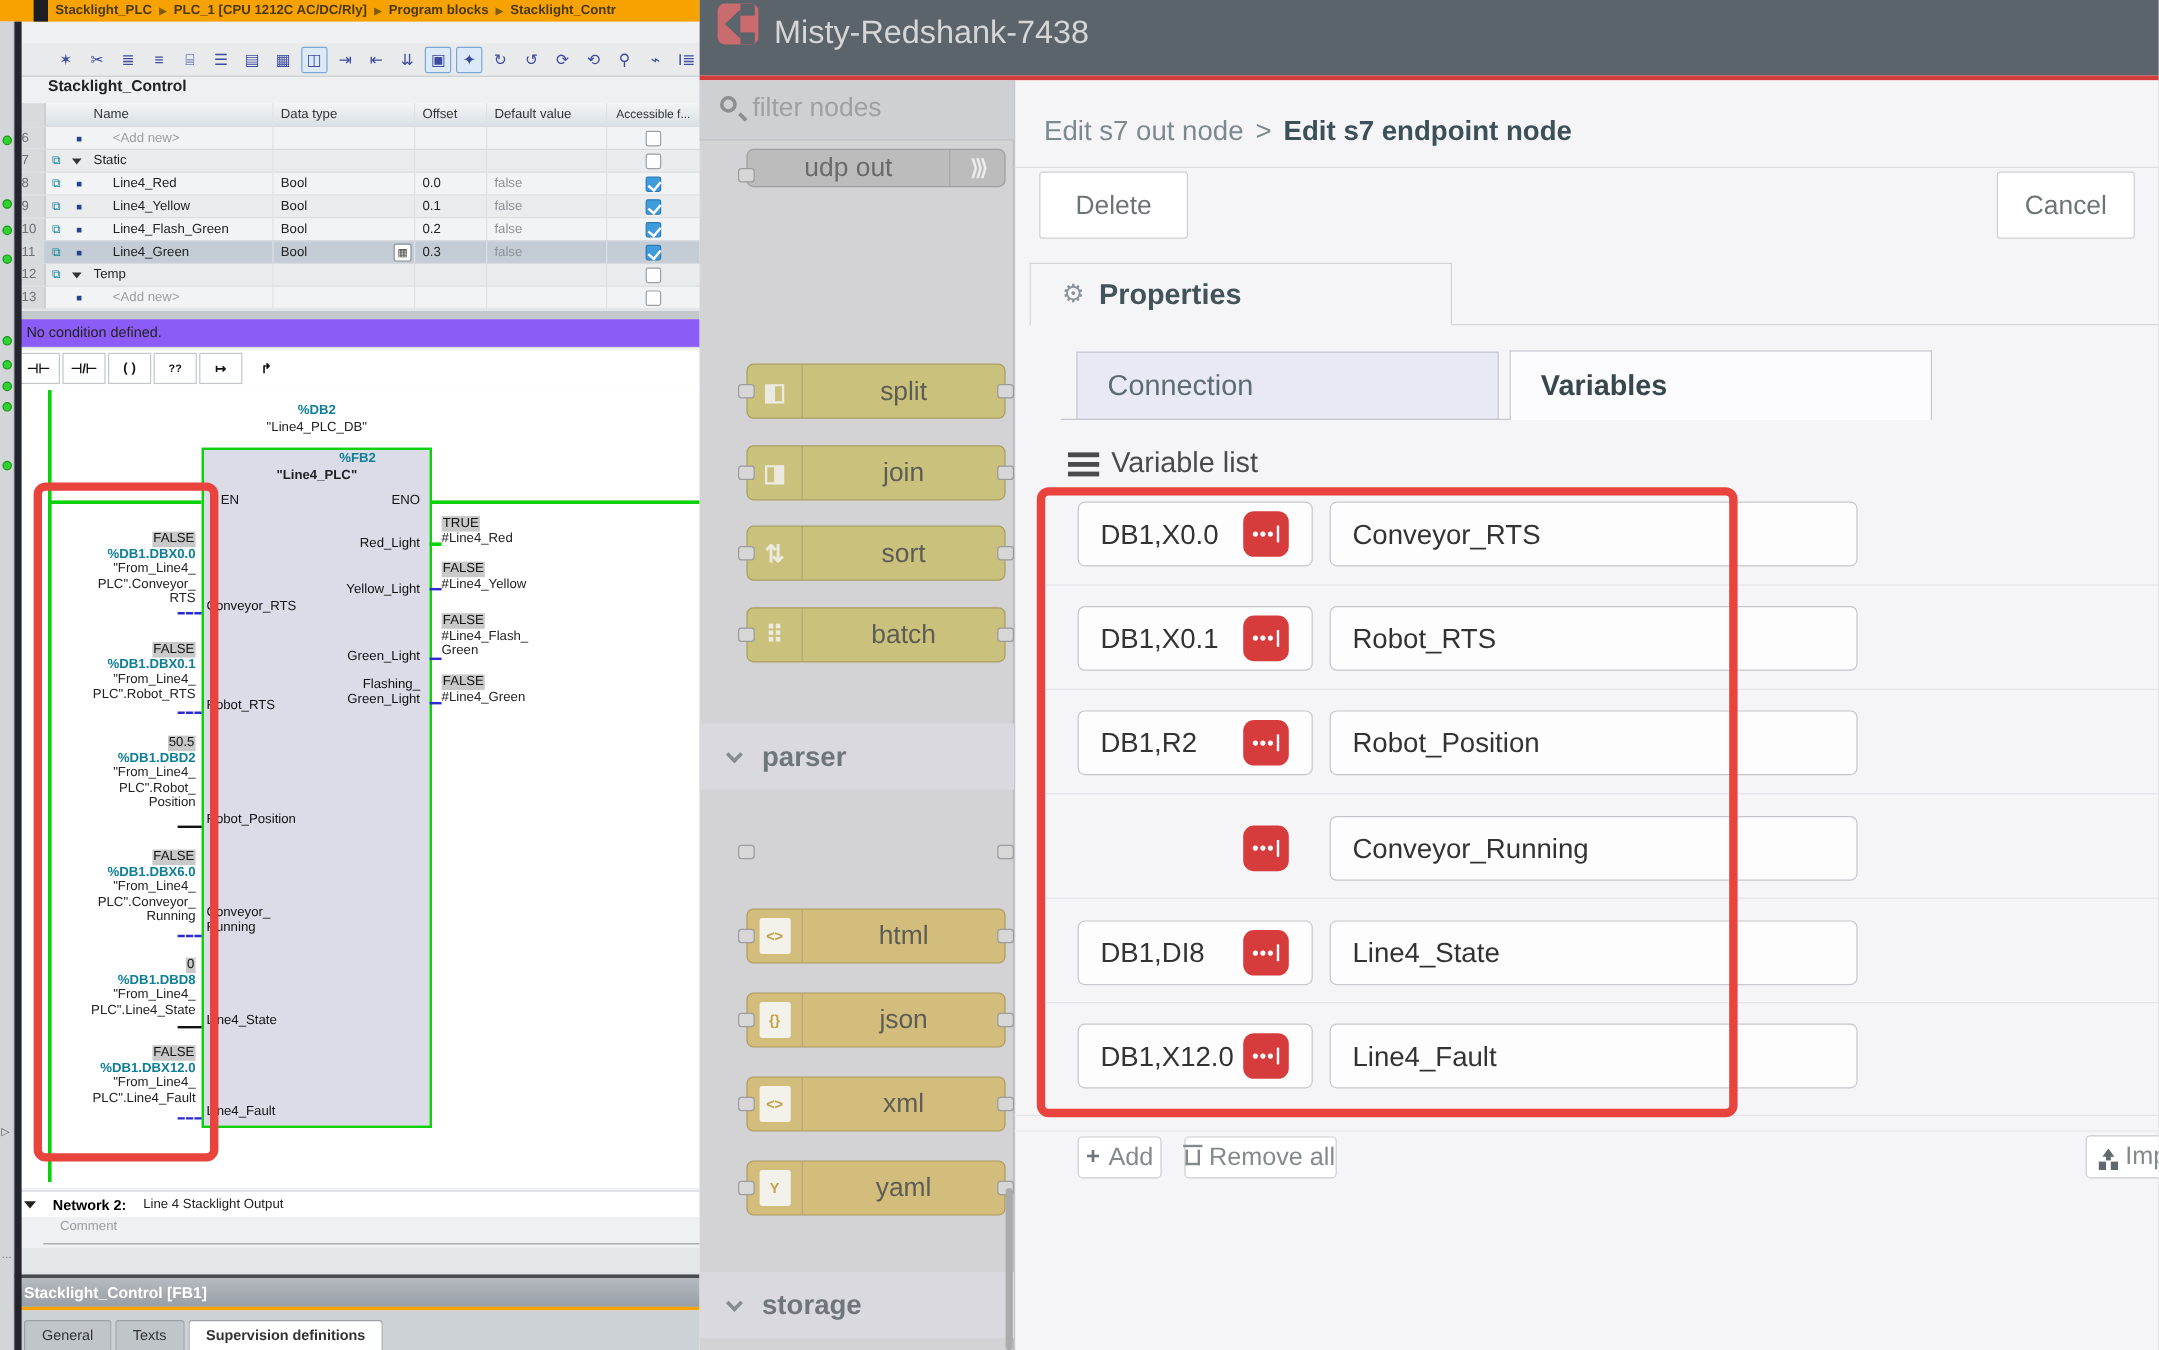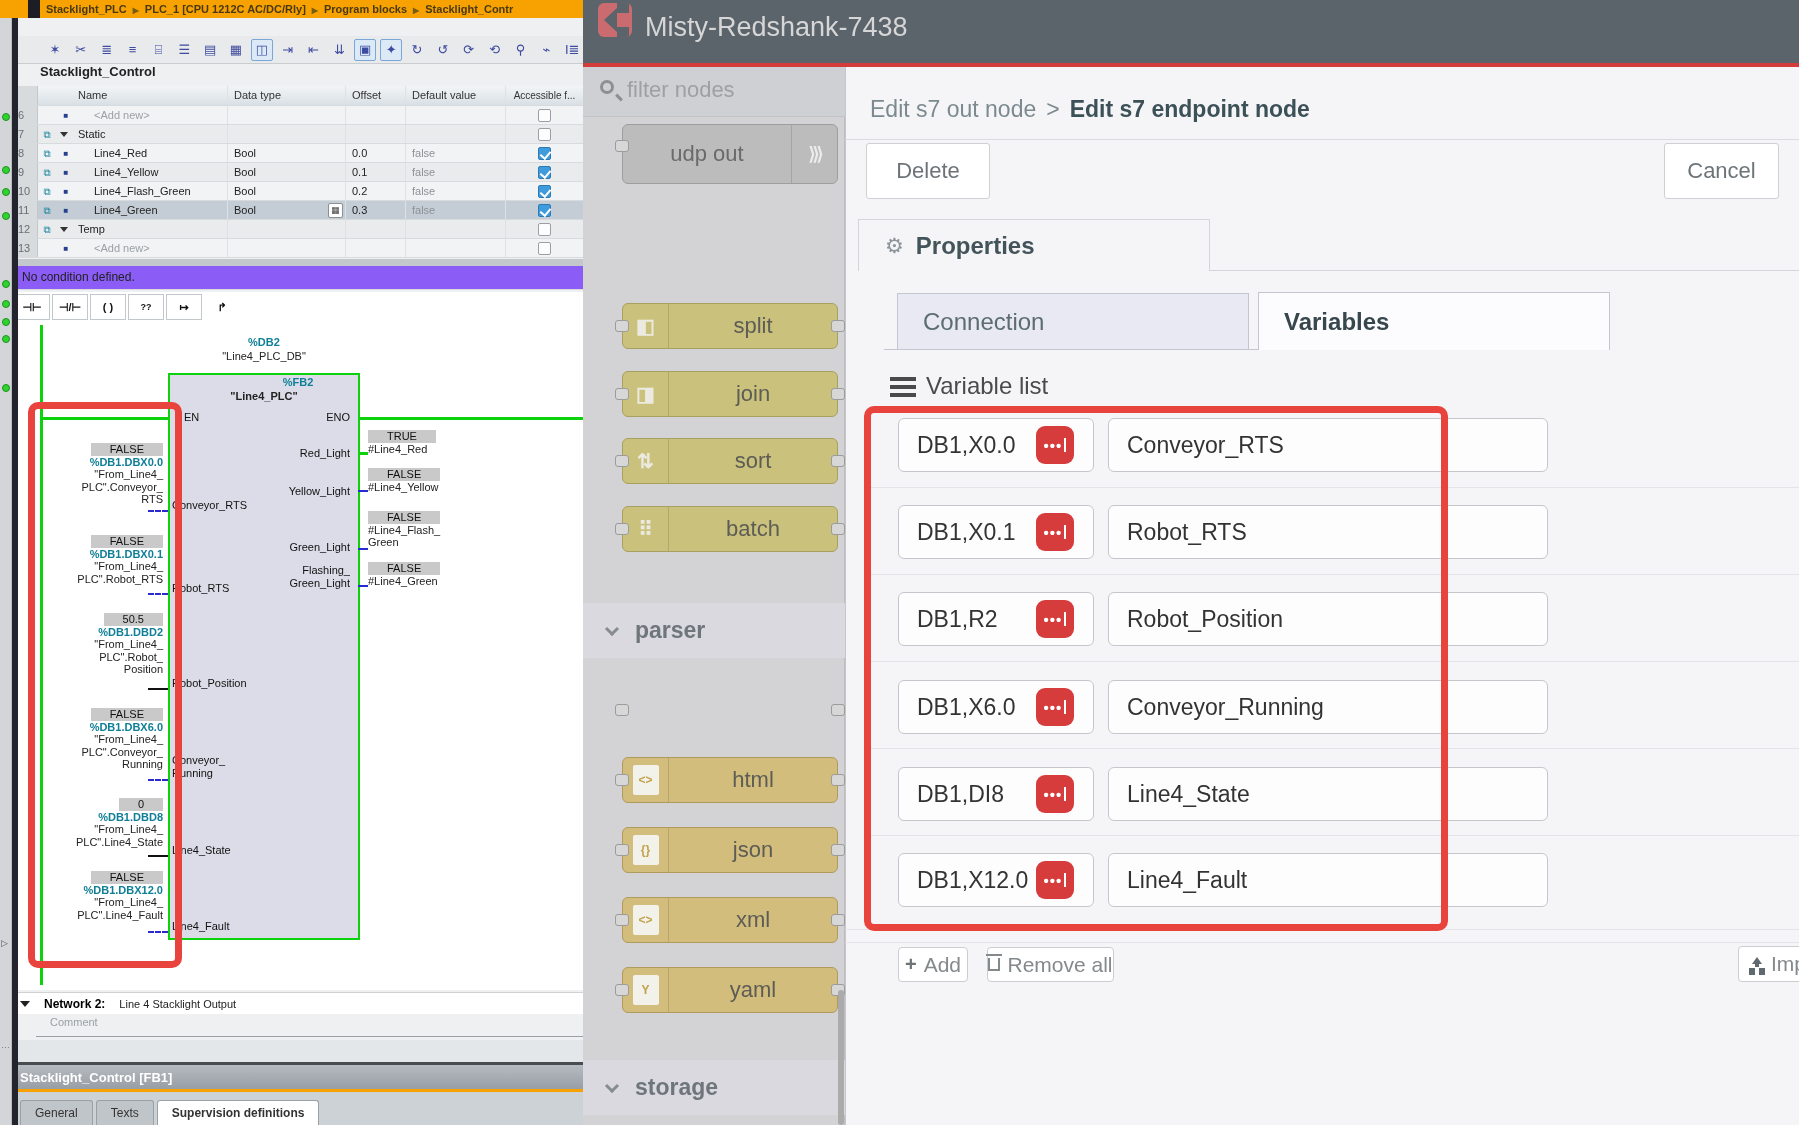--- a/index.html
+++ b/index.html
@@ -58,21 +58,21 @@
   .fbblock{left:168px;top:373px;width:192px;height:567px;background:#dbdce7;border:2px solid #0bd20b;}
   .fbdb{left:168px;top:336px;width:192px;text-align:center;font-size:11px;font-weight:bold;color:#0e7f96;}
   .fbdbname{left:168px;top:350px;width:192px;text-align:center;font-size:11px;color:#222;}
   .fbfb{left:168px;top:376px;width:192px;text-align:center;font-size:11px;font-weight:bold;color:#0e7f96;margin-left:34px;}
   .fbname{left:168px;top:390px;width:192px;text-align:center;font-size:11px;font-weight:bold;color:#222;}
   .pin{font-size:11px;color:#111;white-space:pre-line;line-height:13px;}
   .pin-in{left:172px;}
   .pin-out{width:184px;text-align:right;left:172px;padding-right:6px;}
   .opstack{width:132px;text-align:right;font-size:11px;line-height:12.5px;color:#222;left:31px;}
   .opstack .addr{color:#0e7f96;font-weight:bold;}
-  .badge{display:inline-block;background:#c9c9c9;color:#111;padding:0 19px;font-size:11px;}
+  .badge{display:inline-block;background:#c9c9c9;color:#111;padding:0 1px;font-size:11px;}
   .ostack{left:368px;width:130px;text-align:left;font-size:11px;line-height:12.5px;color:#222;}
   .wd{height:0;border-top:2px dashed #2a2ad2;}
   .ws{height:2px;background:#111;}
   .wg{height:3px;background:#0bd20b;}
 
   .net2{left:14px;top:992px;width:569px;height:22px;background:#fff;border-top:1px solid #cfd3d6;font-size:12px;display:flex;align-items:center;}
   .net2 .tri{width:0;height:0;border-left:5px solid transparent;border-right:5px solid transparent;border-top:6px solid #222;margin:0 14px 0 6px;}
   .net2 b{margin-right:14px;}
   .net2 .ttl{font-size:11px;color:#222;}
   .comment{left:50px;top:1016px;font-size:11px;color:#9aa0a5;}
@@ -470,21 +470,21 @@
   <div class="abs nr-head"></div>
   <div class="abs nr-logo"></div>
   <div class="abs nr-title">Misty-Redshank-7438</div>
   <div class="abs nr-redline"></div>
 
   <div class="abs palette"></div>
   <div class="abs psearch"></div>
   <div class="abs mag"></div>
   <div class="abs pholder">filter nodes</div>
 
-  <div class="abs pnode gry" style="top:124px;height:60px">
+  <div class="abs pnode gry" style="top:124px;height:32px">
     <span class="nlbl">udp out</span>
     <span class="icw" style="border-right:none;border-left:1px solid rgba(0,0,0,.12)">
       <span class="udpic">⟩⟩⟩</span>
       </span>
   </div>
   <span class="abs port" style="left:615px;top:140px"></span>
 
 
   <div class="abs pnode kha" style="top:303px">
     <span class="icw">
@@ -603,21 +603,20 @@
   <div class="vfield addrf" style="top:505px">DB1,X0.1</div>
   <div class="dotsbtn" style="top:513px">•••</div>
   <div class="vfield namef" style="top:505px">Robot_RTS</div>
   <div class="rowline" style="top:574px"></div>
 
   <div class="vfield addrf" style="top:592px">DB1,R2</div>
   <div class="dotsbtn" style="top:600px">•••</div>
   <div class="vfield namef" style="top:592px">Robot_Position</div>
   <div class="rowline" style="top:661px"></div>
 
-  <div class="vfield addrf" style="top:680px">DB1,X6.0</div>
   <div class="dotsbtn" style="top:688px">•••</div>
   <div class="vfield namef" style="top:680px">Conveyor_Running</div>
   <div class="rowline" style="top:748px"></div>
 
   <div class="vfield addrf" style="top:767px">DB1,DI8</div>
   <div class="dotsbtn" style="top:775px">•••</div>
   <div class="vfield namef" style="top:767px">Line4_State</div>
   <div class="rowline" style="top:835px"></div>
 
   <div class="vfield addrf" style="top:853px">DB1,X12.0</div>

